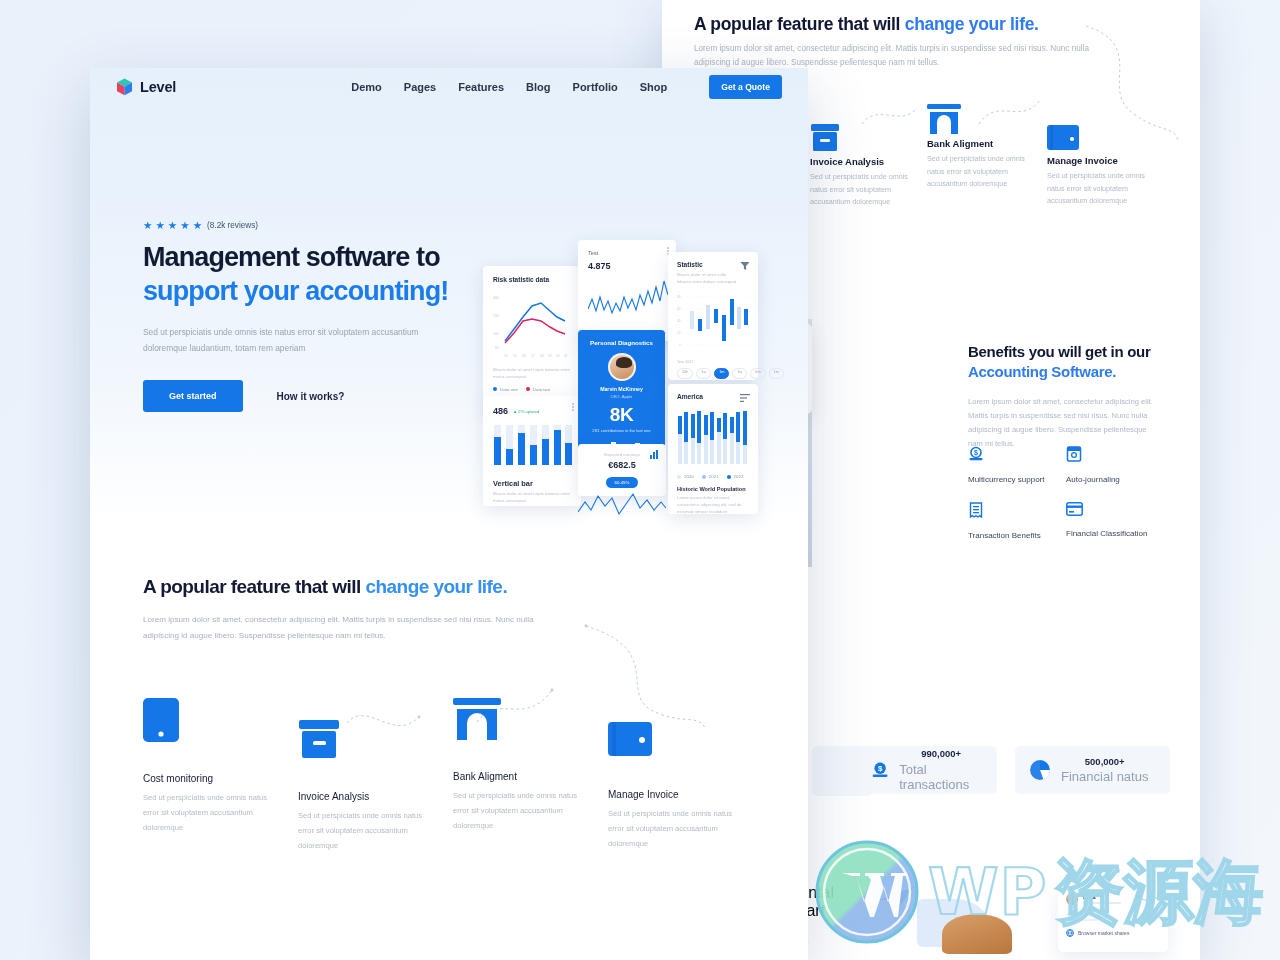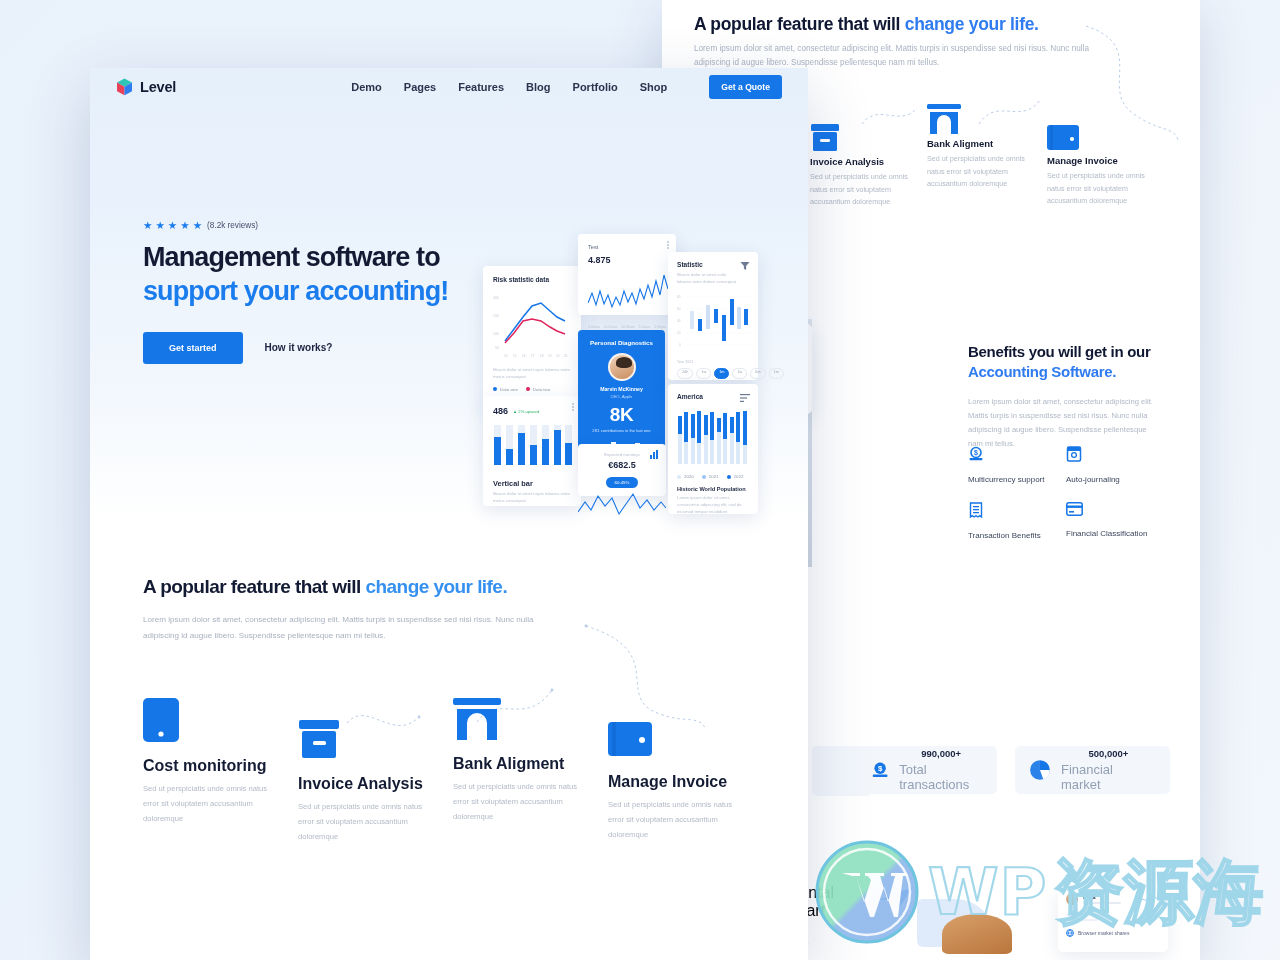--- a/index.html
+++ b/index.html
@@ -142,21 +142,21 @@
   .star { color: #1b7ded; font-size: 10.5px; line-height: 1; }
   .review-count { font-size: 8.2px; color: #46506a; }
   .hero-h1 {
     font-size: 27px; line-height: 1.26; font-weight: 700;
     color: #131a33; letter-spacing: -.9px;
   }
   .hero-h1 .accent { color: #1b7ded; display: block; }
   .hero-p {
     margin-top: 16px; font-size: 8.4px; line-height: 1.95; color: #9ba4b5; width: 308px;
   }
-  .hero-actions { margin-top: 24px; display: flex; align-items: center; gap: 22px; }
+  .hero-actions { margin-top: 24px; display: flex; align-items: center; gap: 34px; }
   .btn-primary {
     background: #1576e8; color: #fff; border: none; border-radius: 3px;
     font-size: 9px; font-weight: 600; padding: 11px 26px; cursor: pointer; white-space: nowrap;
   }
   .btn-link {
     background: none; border: none; font-size: 10px; font-weight: 700;
     color: #1b2340; cursor: pointer; white-space: nowrap;
   }
 
   
@@ -208,21 +208,21 @@
   
   .feat-sect { position: absolute; left: 53px; top: 508px; width: 620px; }
   .feat-h2 {
     font-size: 19px; font-weight: 700; color: #131a33; letter-spacing: -.55px;
   }
   .feat-h2 .accent { color: #3590f0; }
   .feat-p { margin-top: 14px; font-size: 8.1px; line-height: 2; color: #a9b1c0; width: 420px; }
 
   .feat-grid { position: absolute; left: 53px; top: 630px; width: 640px; height: 180px; }
   .feat-item { position: absolute; width: 140px; }
-  .feat-item .fi-title { font-size: 16px; font-weight: 700; color: #141c35; margin-top: 11px; white-space: nowrap; }
+  .feat-item .fi-title { font-size: 10px; font-weight: 400; color: #141c35; margin-top: 27px; white-space: nowrap; }
   .feat-item .fi-desc { font-size: 7.6px; line-height: 1.95; color: #b3bac7; margin-top: 7px; }
 
   
   .dashed { position: absolute; pointer-events: none; }
 
   
   .watermark {
     position: absolute; left: 812px; top: 836px;
     width: 462px; height: 112px;
     display: flex; align-items: center; gap: 6px;
@@ -434,21 +434,21 @@
       </div>
 
       <div class="stat-card" style="left:353px;top:752px;width:155px;">
         <svg width="22" height="22" viewBox="0 0 20 20">
           <path d="M10 10 L10 1 A9 9 0 0 1 19 10 Z" fill="#1576e8"></path>
           <path d="M10 10 L19 10 A9 9 0 1 1 10 1 Z" fill="#1576e8" opacity=".9"></path>
           <path d="M10 10 L19 10 A9 9 0 0 1 13 18.5 Z" fill="#ffffff"></path>
         </svg>
         <div>
           <div class="s-num">500,000+</div>
-          <div class="s-lab">Financial market</div>
+          <div class="s-lab">Financial natus</div>
         </div>
       </div>
 
       <div style="position:absolute;left:100px;top:890px;width:110px;">
         <div class="mc-title" style="width:70px;">Horizontal bar chart with border radius</div>
 
       </div>
 
       <div style="position:absolute;left:255px;top:905px;width:78px;height:48px;background:#dfeafa;border-radius:6px 40px 6px 6px;"></div>
       <div style="position:absolute;left:280px;top:920px;width:70px;height:40px;background:linear-gradient(160deg,#d9a06a,#b9763c);border-radius:50% 50% 10% 10%;"></div>
@@ -514,20 +514,21 @@
           <span class="star">★</span>
           <span class="star">★</span>
           <span class="star">★</span>
         </div>
         <span class="review-count">(8.2k reviews)</span>
       </div>
       <h1 class="hero-h1">
         <span>Management software to</span>
         <span class="accent">support your accounting!</span>
       </h1>
+      <p class="hero-p">Sed ut perspiciatis unde omnis iste natus error sit voluptatem accusantium doloremque laudantium, totam rem aperiam</p>
       <div class="hero-actions">
         <button class="btn-primary">Get started</button>
         <button class="btn-link">How it works?</button>
       </div>
     </div>
 
     <div class="collage">
 
       <div class="dcard" style="left:5px;top:100px;width:98px;height:140px;padding:10px;">
         <div class="d-title">Risk statistic data</div>
@@ -585,21 +586,21 @@
             <rect x="49" y="16" width="7" height="26" fill="#1576e8"></rect>
           <rect x="61" y="2" width="7" height="40" fill="#e8eff9"></rect>
             <rect x="61" y="7" width="7" height="35" fill="#1576e8"></rect>
           <rect x="72" y="2" width="7" height="40" fill="#e8eff9"></rect>
             <rect x="72" y="20" width="7" height="22" fill="#1576e8"></rect>
         </svg>
         <div class="d-title" style="margin-top:8px;font-size:7.4px;">Vertical bar</div>
         <div class="d-sub" style="margin-top:3px;">Mauris dolor ut amet turpis laborea enim metus consequat</div>
       </div>
 
-      <div class="dcard" style="left:100px;top:68px;width:98px;height:81px;padding:10px;">
+      <div class="dcard" style="left:100px;top:74px;width:98px;height:101px;padding:10px;">
         <div style="font-size:5.6px;color:#5a657e;">Test</div>
         <div class="d-big" style="margin-top:5px;">4.875</div>
         <div class="dot-menu">
             <i></i>
             <i></i>
             <i></i>
           </div>
         <svg width="80" height="44" viewBox="0 0 80 44" style="margin-top:6px;">
           <polyline points="0,32 4,22 8,34 12,20 16,33 20,24 24,36 28,26 32,34 36,20 40,31 44,22 48,33 52,18 56,28 60,14 64,26 68,10 72,24 76,4 80,18" fill="none" stroke="#1576e8" stroke-width="1.1"></polyline>
         </svg>

